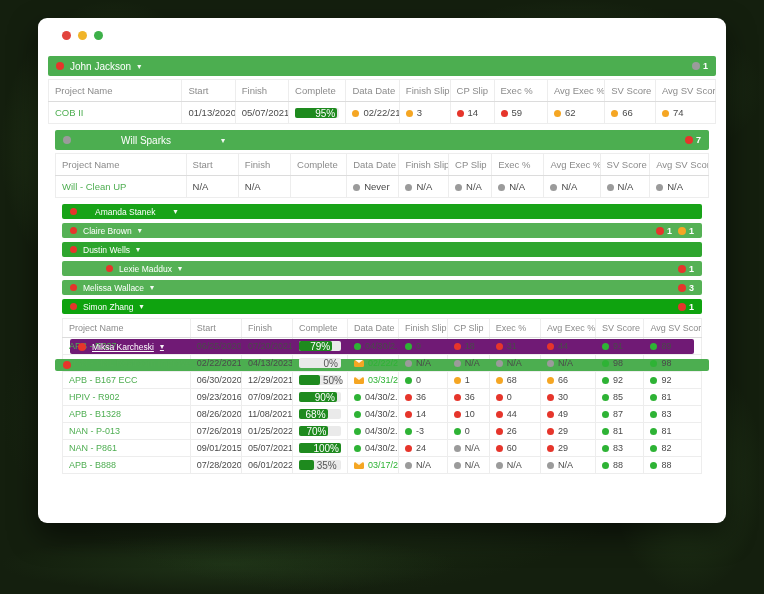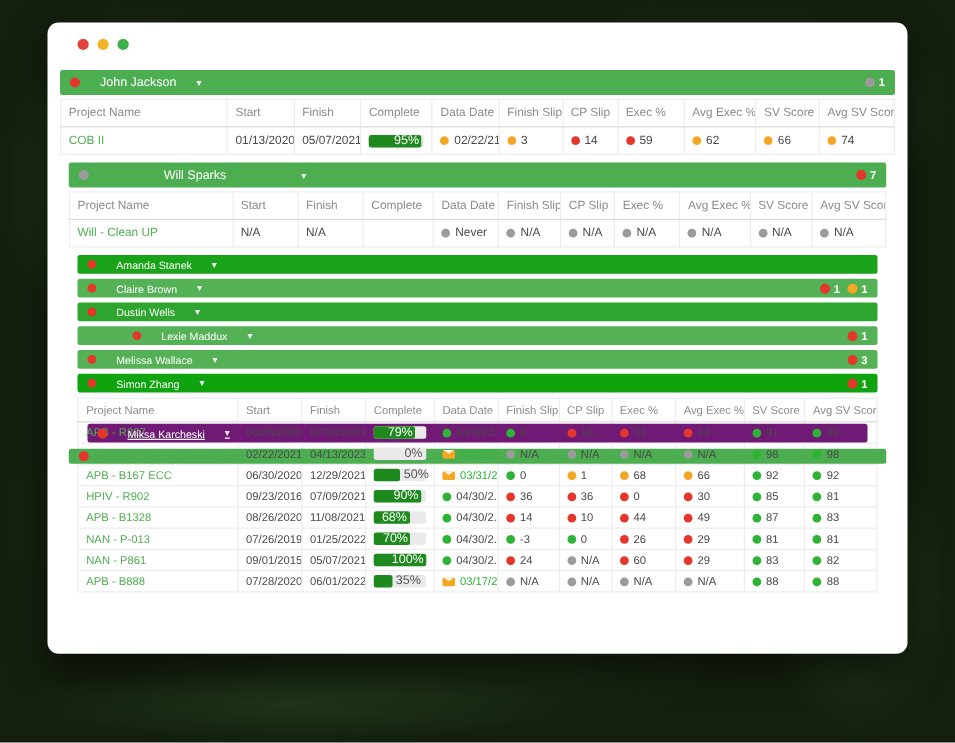--- a/index.html
+++ b/index.html
@@ -18,21 +18,21 @@
     width:688px;height:505px;margin:18px auto 0;background:#fff;
     border-radius:9px;box-shadow:0 12px 28px rgba(0,0,0,.55);
     overflow:hidden;position:relative;
   }
   .titlebar{height:34px;display:flex;align-items:center;padding-left:24px;gap:7px;}
   .tdot{width:9px;height:9px;border-radius:50%;display:inline-block;}
   .content{padding:4px 10px 0 10px;}
 
   
   .sec{display:flex;align-items:center;height:20px;border-radius:2px;padding:0 8px;color:#fff;margin-bottom:3px;cursor:pointer;}
-  .sec .sname{font-size:10px;margin:0 16px;white-space:nowrap;}
+  .sec .sname{font-size:10px;margin:0 6px;white-space:nowrap;}
   .sec .caret{font-size:8px;opacity:.95;}
   .sdot{width:8px;height:8px;border-radius:50%;display:inline-block;flex:none;}
   .badges{margin-left:auto;display:flex;gap:6px;align-items:center;}
   .badge{display:flex;align-items:center;gap:3px;font-size:9px;font-weight:bold;}
   .bdot{width:8px;height:8px;border-radius:50%;display:inline-block;}
   .lvl1{margin-left:7px;margin-right:7px;gap:44px;}
   .lvl2{margin-left:14px;margin-right:14px;height:15px;margin-bottom:4px;}
   .lvl2 .sname{font-size:8.5px;}
   .lvl2 .sdot{width:7px;height:7px;}
   .lvl3{margin-left:22px;margin-right:22px;height:15px;margin-bottom:4px;}
@@ -235,21 +235,21 @@
                 <td><span class="dot" data-dot="gray"></span><span class="val">N/A</span></td>
                 <td><span class="dot" data-dot="gray"></span><span class="val">N/A</span></td>
                 <td><span class="dot" data-dot="gray"></span><span class="val">N/A</span></td>
                 <td><span class="dot" data-dot="gray"></span><span class="val">N/A</span></td>
               </tr>
 
           </tbody>
         </table>
       </div>
 
-      <div class="sec lvl2" style="background: rgb(24, 163, 24);">
+      <div class="sec lvl2" style="background: rgb(24, 163, 24); gap: 12px;">
         <span class="sdot" data-dot="red"></span>
         <span class="sname">Amanda Stanek</span>
         <span class="caret">▾</span>
         <span class="badges">
           
         </span>
       </div>
 
       <div class="sec lvl2" style="background: rgb(85, 177, 85);">
         <span class="sdot" data-dot="red"></span>

